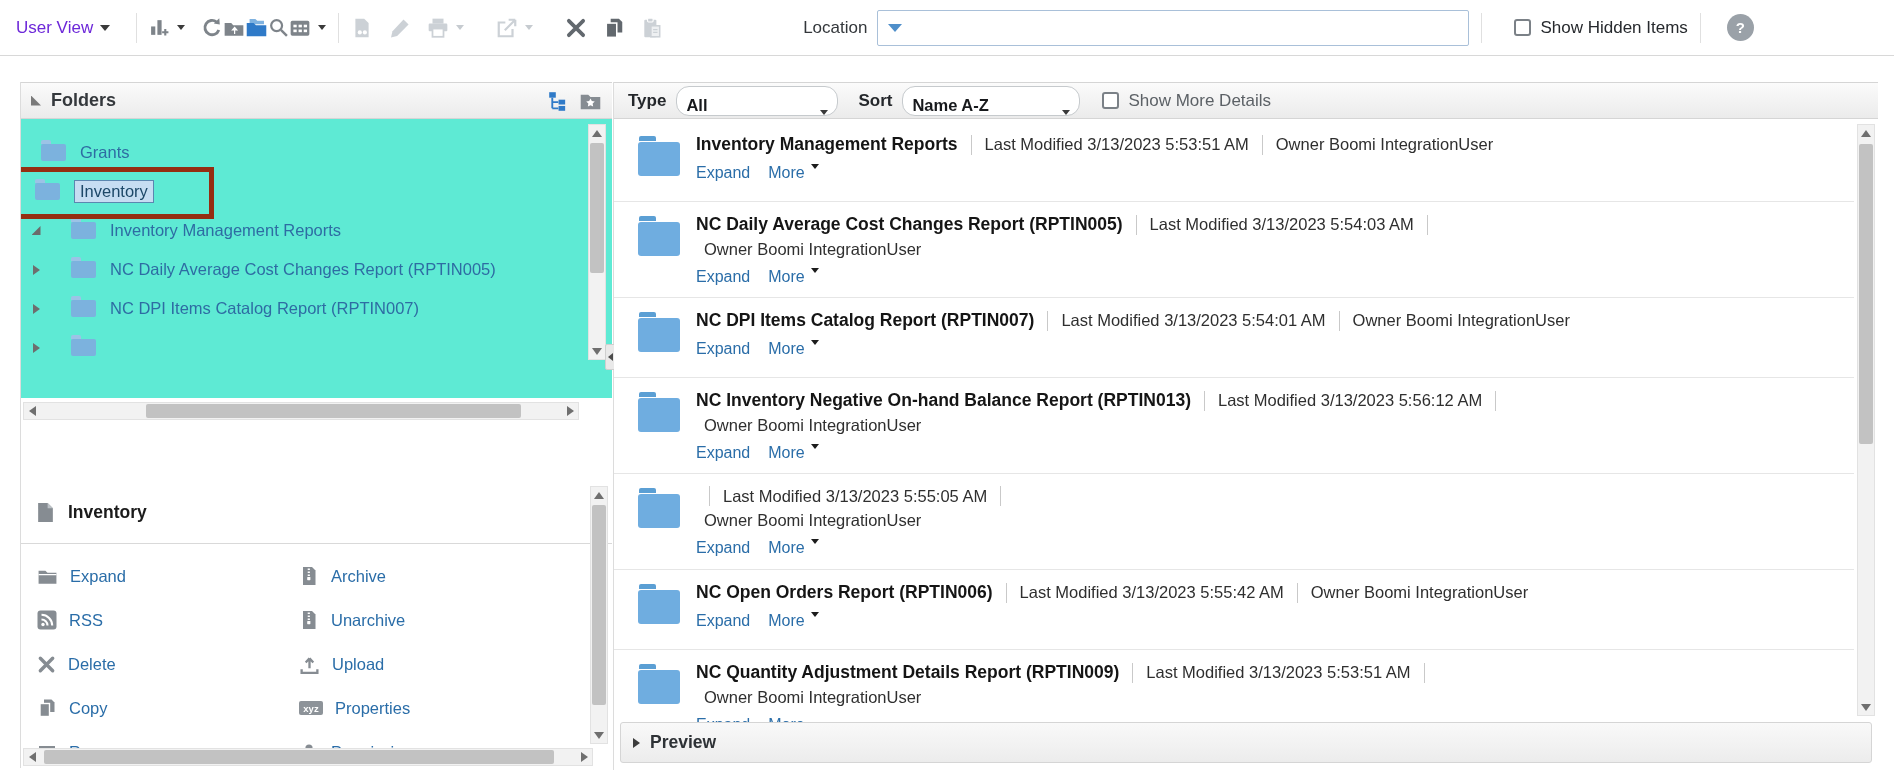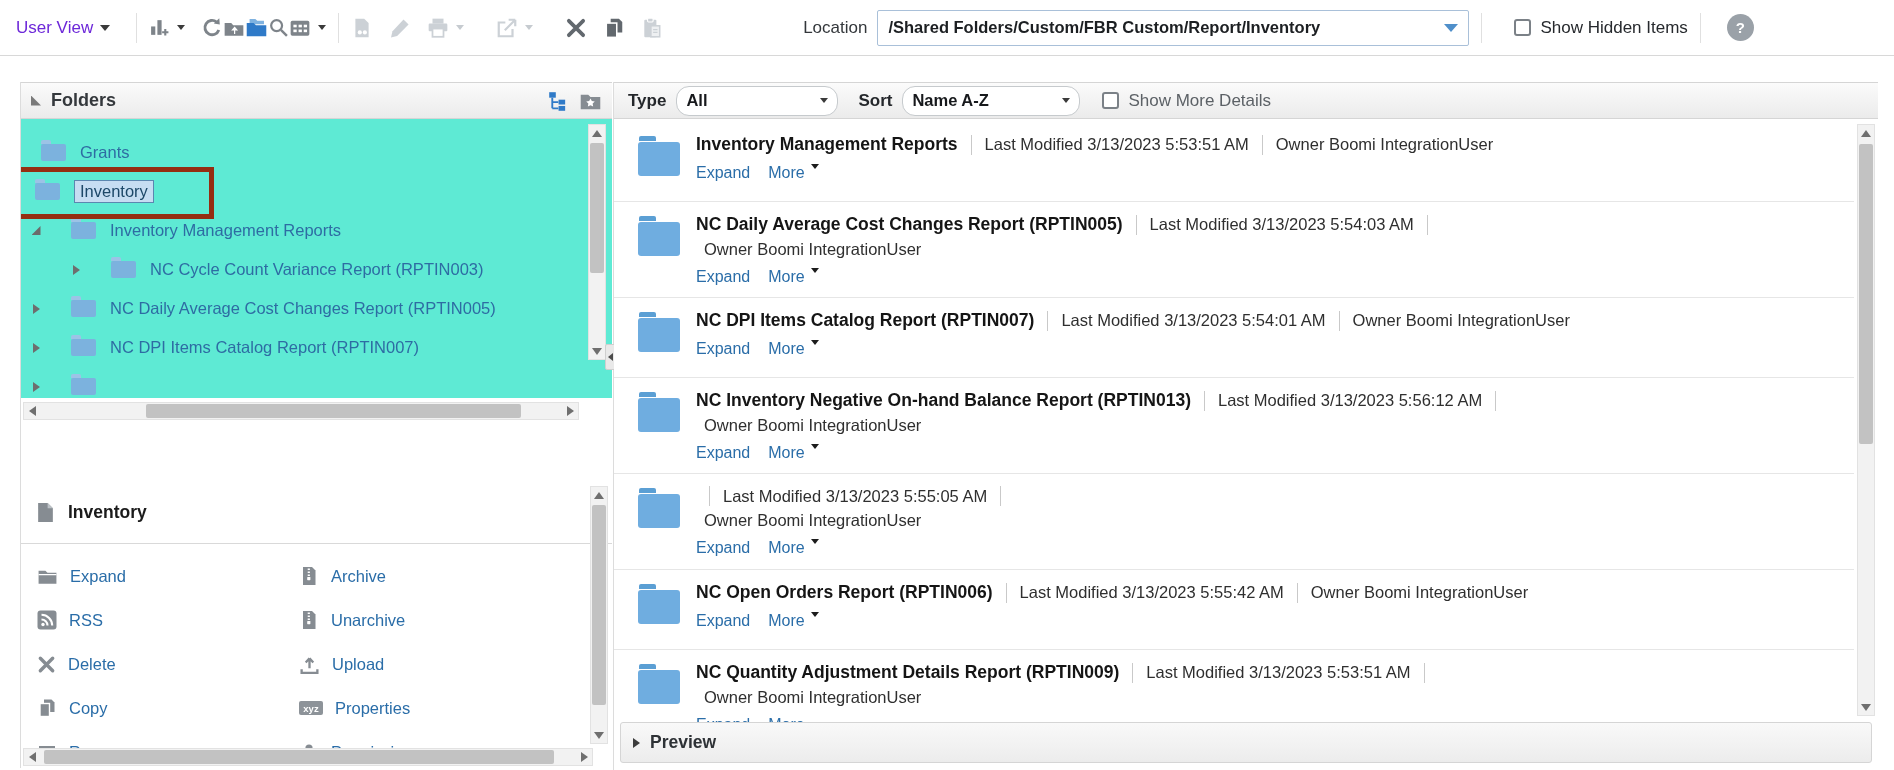--- a/index.html
+++ b/index.html
@@ -83,21 +83,21 @@
   
   .splitter { position:absolute; left:613px; top:82px; width:1px; height:688px; background:#dcdcdc; }
   .split-handle { position:absolute; left:-8px; top:262px; width:16px; height:26px; background:#e9e9e9;
     border:1px solid #cfcfcf; border-radius:2px; display:flex; align-items:center; justify-content:center; gap:1px; cursor:pointer; }
   .split-handle i { width:0;height:0;border-top:4px solid transparent;border-bottom:4px solid transparent;border-right:5px solid #4c4c4c; }
 
   
   .main-panel { position:absolute; left:614px; top:82px; width:1264px; height:688px; background:#fff; }
   .filter-bar { position:absolute; left:0; top:0; width:100%; gap:0; }
   .filter-bar .flabel { font-size:17px; font-weight:bold; color:#24272b; margin:0 10px 0 4px; }
-  .dropdown { height:30px; background:#fff; border:1px solid #c6cacd; border-radius:13px; display:flex; align-items:center;
+  .dropdown { height:30px; background:#fff; border:1px solid #c6cacd; border-radius:13px; display:flex; align-items:flex-end;
     padding:0 9px; font-size:16.5px; font-weight:bold; color:#17191c; }
   .dropdown .dval { flex:1; }
   .dd-type { width:162px; margin-right:16px; } .dd-sort { width:178px; margin-right:22px; }
   .showmore { display:flex; align-items:center; gap:9px; }
   .showmore .lbl { font-size:17px; color:#5c6166; }
   .list-viewport { position:absolute; left:0; top:40px; width:1240px; height:600px; overflow:hidden; }
   .lrow { border-bottom:1px solid #e6e6e6; padding:10px 0 0 24px; display:flex; }
   .lrow.h2 { height:80px; } .lrow.h3 { height:96px; }
   .folder-lg { width:42px; height:34px; background:#6fade0; border-radius:3px; position:relative; flex:none; margin-top:10px; }
   .folder-lg::before { content:""; position:absolute; left:1px; top:-6px; width:17px; height:5px; background:#5b9fd4; border-radius:2px 2px 0 0; }
@@ -223,21 +223,20 @@
   <div class="tb-btn">
     <svg class="ic" style="color:#ccd1d6" width="22" height="22" viewBox="0 0 20 20">
         <rect x="3" y="2.5" width="11" height="16" rx="1" fill="currentColor"></rect>
         <rect x="6" y="1" width="5" height="3.5" rx="0.8" fill="currentColor" stroke="#fff"></rect>
         <rect x="9" y="8" width="8" height="10" fill="#eef0f2" stroke="currentColor" stroke-width="1.4"></rect>
         <path d="M11 11.5h4M11 14h4" stroke="currentColor" stroke-width="1.2"></path>
       </svg>
   </div>
   <span class="loc-label">Location</span>
   <div class="loc-combo">
-    <span class="val">/Shared Folders/Custom/FBR Custom/Report/Inventory</span>
     <span class="caret-dn blue"></span>
   </div>
   <div class="tb-sep"></div>
   <div class="hidden-chk">
     <span class="checkbox"></span>
     <span class="lbl">Show Hidden Items</span>
   </div>
   <div class="tb-sep"></div>
   <div class="help-badge">
     <span>?</span>
@@ -272,27 +271,20 @@
         <span class="folder-sm"></span>
         <span class="lbl sel">Inventory</span>
       </div>
       <div class="trow lvl2">
         <span class="exp">
             <span class="tri-corner node"></span>
           </span>
         <span class="folder-sm"></span>
         <span class="lbl">Inventory Management Reports</span>
       </div>
-      <div class="trow lvl3">
-        <span class="exp">
-            <span class="tri-right"></span>
-          </span>
-        <span class="folder-sm"></span>
-        <span class="lbl">NC Cycle Count Variance Report (RPTIN003)</span>
-      </div>
       <div class="trow lvl2">
         <span class="exp">
             <span class="tri-right"></span>
           </span>
         <span class="folder-sm"></span>
         <span class="lbl">NC Daily Average Cost Changes Report (RPTIN005)</span>
       </div>
       <div class="trow lvl2">
         <span class="exp">
             <span class="tri-right"></span>

